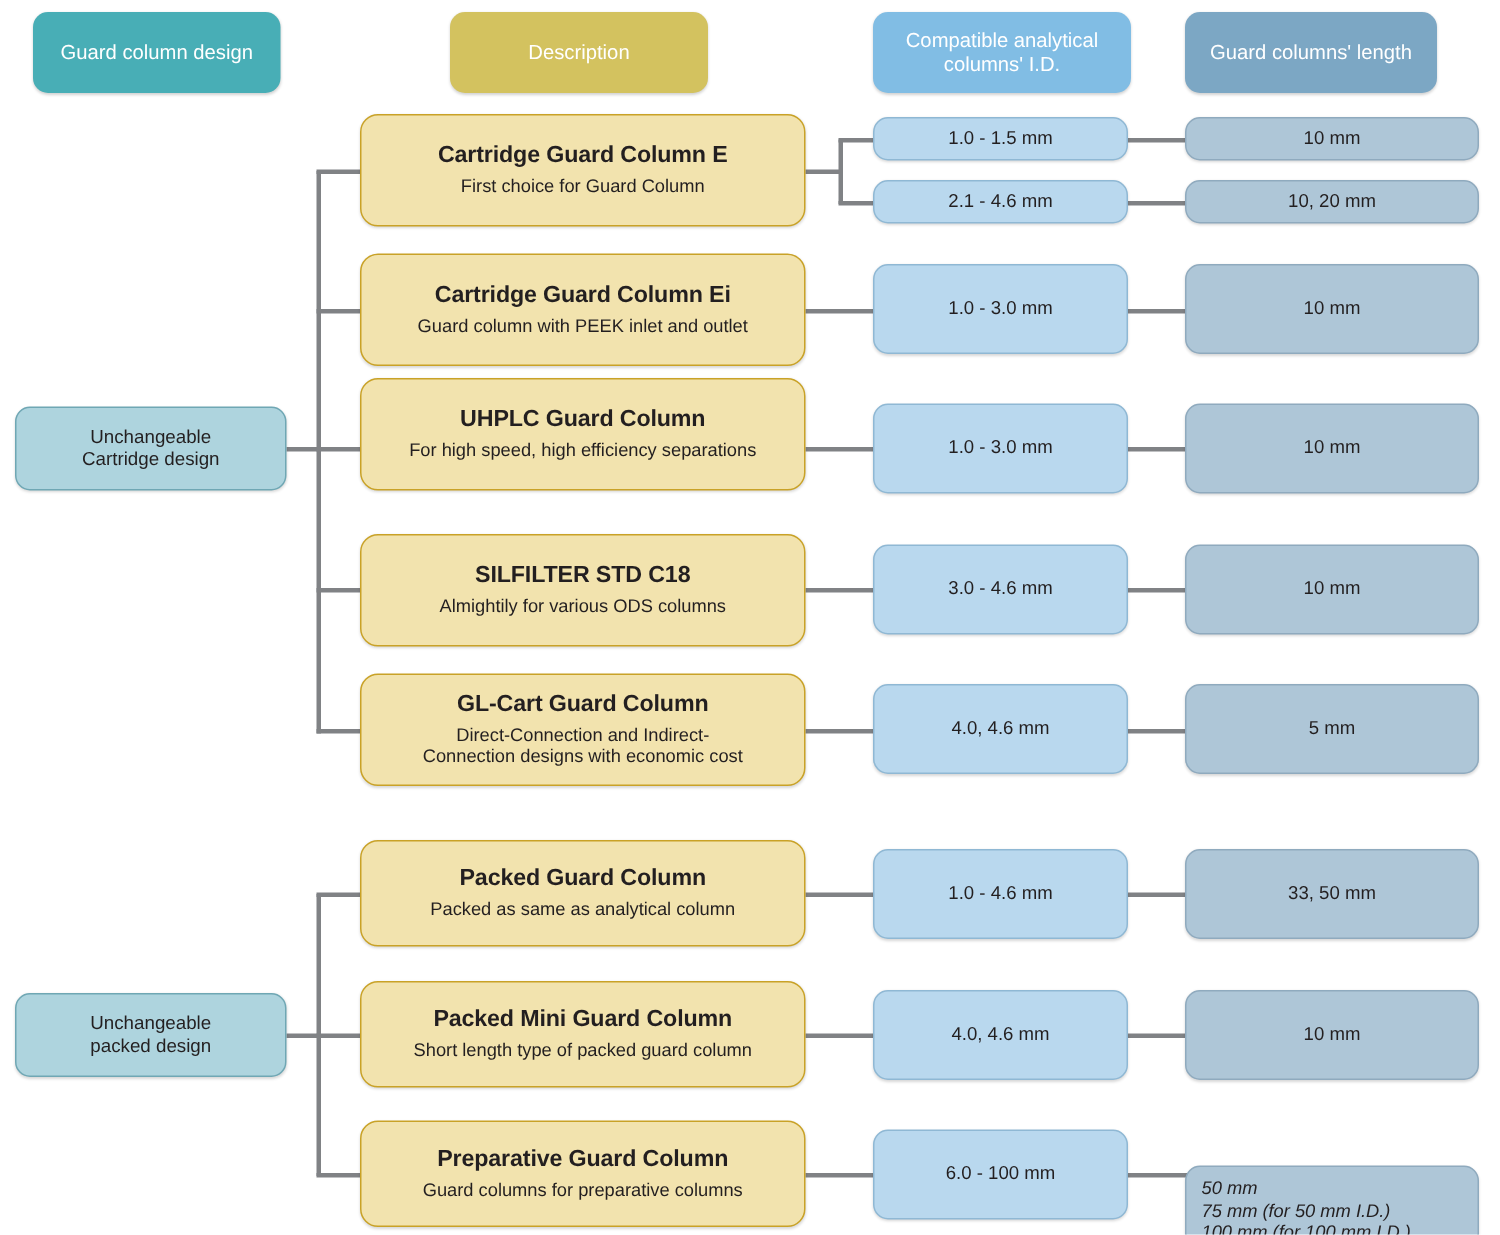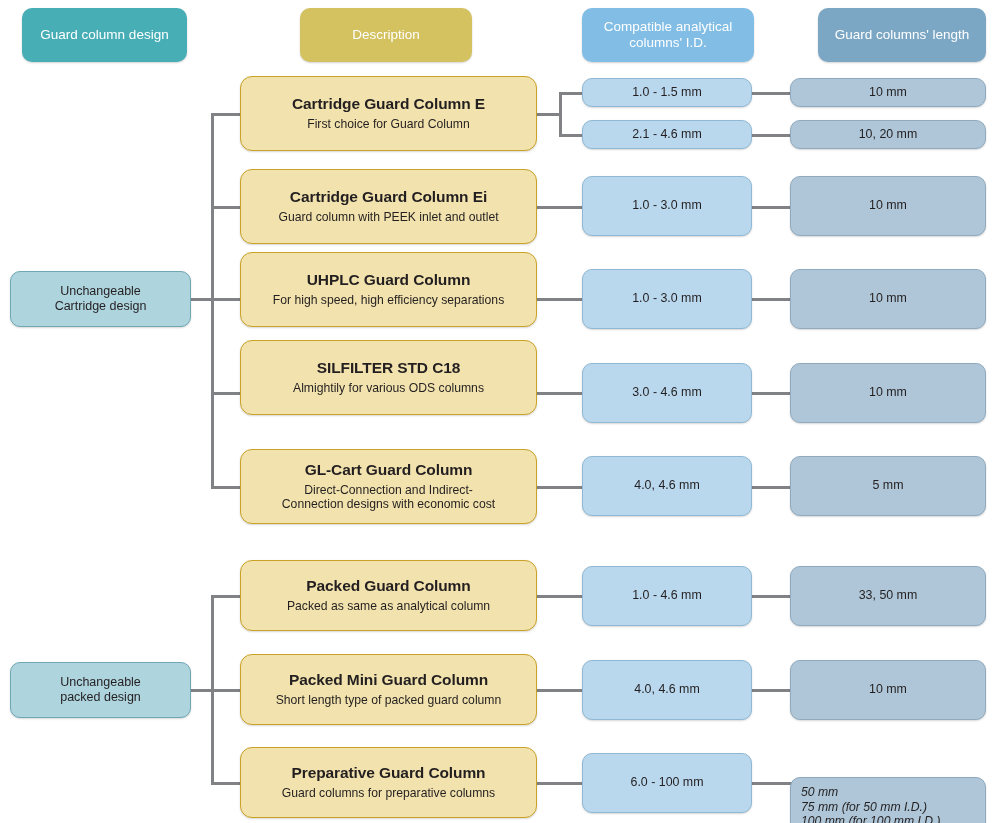--- a/index.html
+++ b/index.html
@@ -29,21 +29,21 @@
   
   .hdr{
     color:#ffffff;
     font-size:13.5px;
     border-radius:10px;
     box-shadow:0 1px 2px rgba(0,0,0,0.18);
   }
   .hdr-design{left:22px;top:8px;width:165px;height:54px;background:#48AEB6;}
   .hdr-desc  {left:300px;top:8px;width:172px;height:54px;background:#D3C25F;}
   .hdr-id    {left:582px;top:8px;width:172px;height:54px;background:#81BDE4;}
-  .hdr-len   {left:818px;top:8px;width:168px;height:54px;background:#7CA7C4;}
+  .hdr-len   {left:790px;top:8px;width:168px;height:54px;background:#7CA7C4;}
 
   
   .cat{
     left:10px;width:181px;height:56px;
     background:#AED4DE;
     border:1px solid #6FA7B4;
     border-radius:10px;
     font-size:12.5px;
     color:#231f20;
     box-shadow:0 1px 2px rgba(0,0,0,0.16);
@@ -173,21 +173,21 @@
   </div>
   <div class="ln-h" style="left:537px;top:298px;width:47px;"></div>
   <div class="box id" style="top:269px;height:60px;">
     <span>1.0 - 3.0 mm</span>
   </div>
   <div class="ln-h" style="left:752px;top:298px;width:40px;"></div>
   <div class="box len" style="top:269px;height:60px;">
     <span class="ln">10 mm</span>
   </div>
 
-  <div class="box desc" style="top:340px;height:75px;">
+  <div class="box desc" style="top:356px;height:75px;">
     <span class="t">SILFILTER STD C18</span>
     <span class="s">Almightily for various ODS columns</span>
   </div>
   <div class="ln-h" style="left:537px;top:392px;width:47px;"></div>
   <div class="box id" style="top:363px;height:60px;">
     <span>3.0 - 4.6 mm</span>
   </div>
   <div class="ln-h" style="left:752px;top:392px;width:40px;"></div>
   <div class="box len" style="top:363px;height:60px;">
     <span class="ln">10 mm</span>

